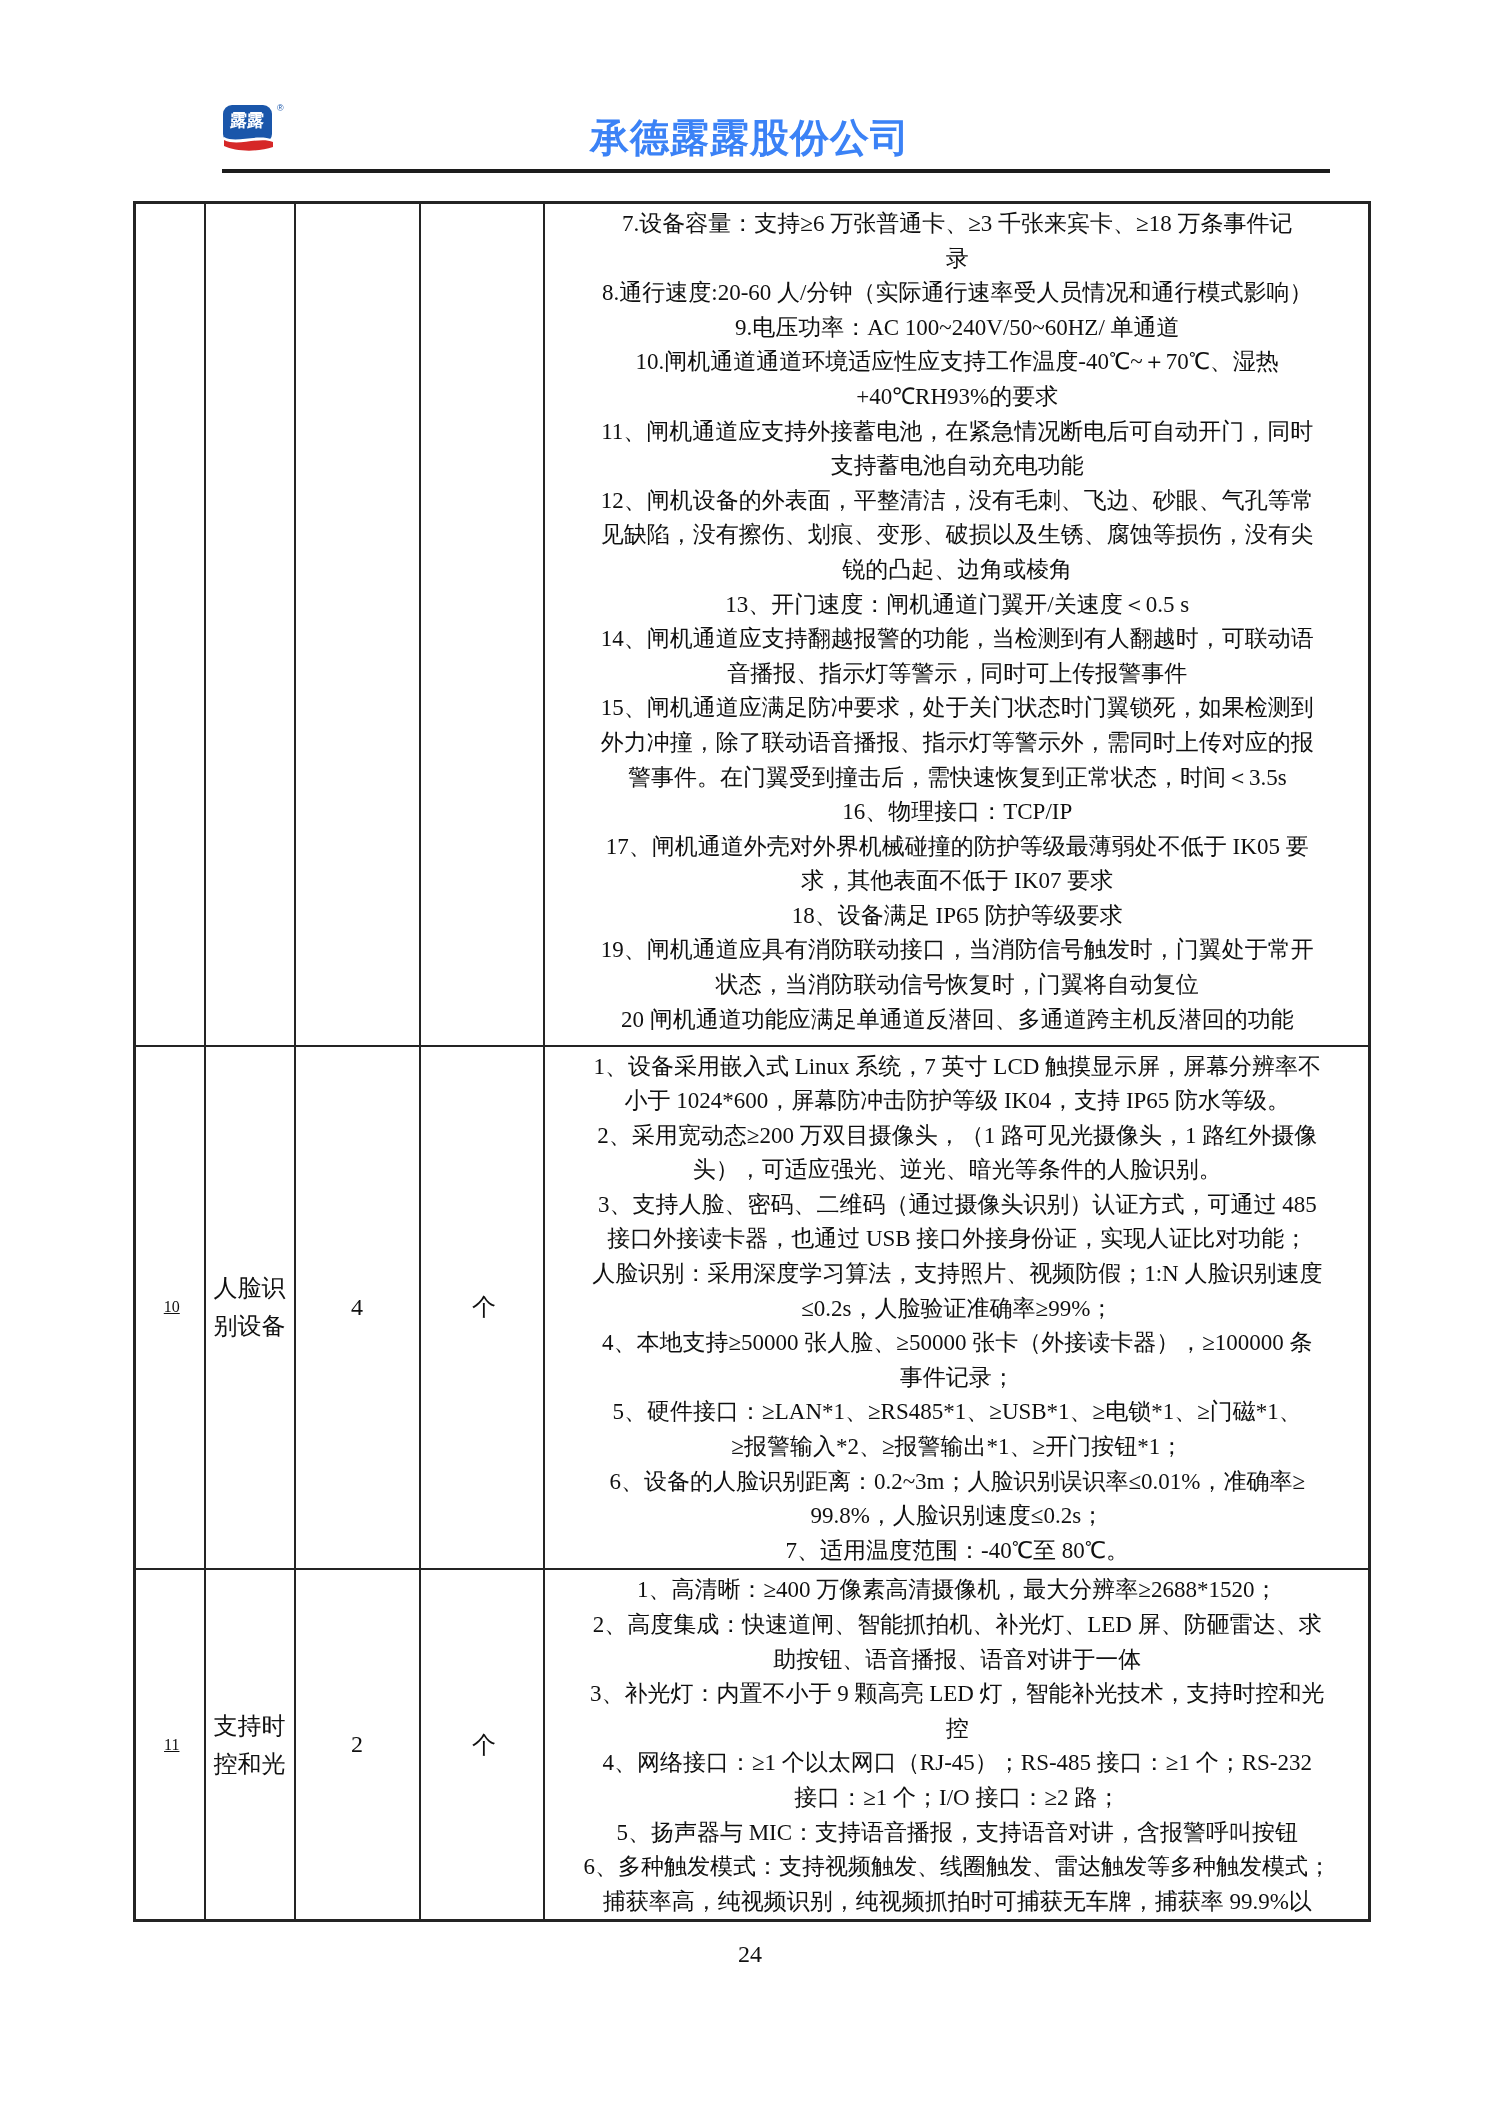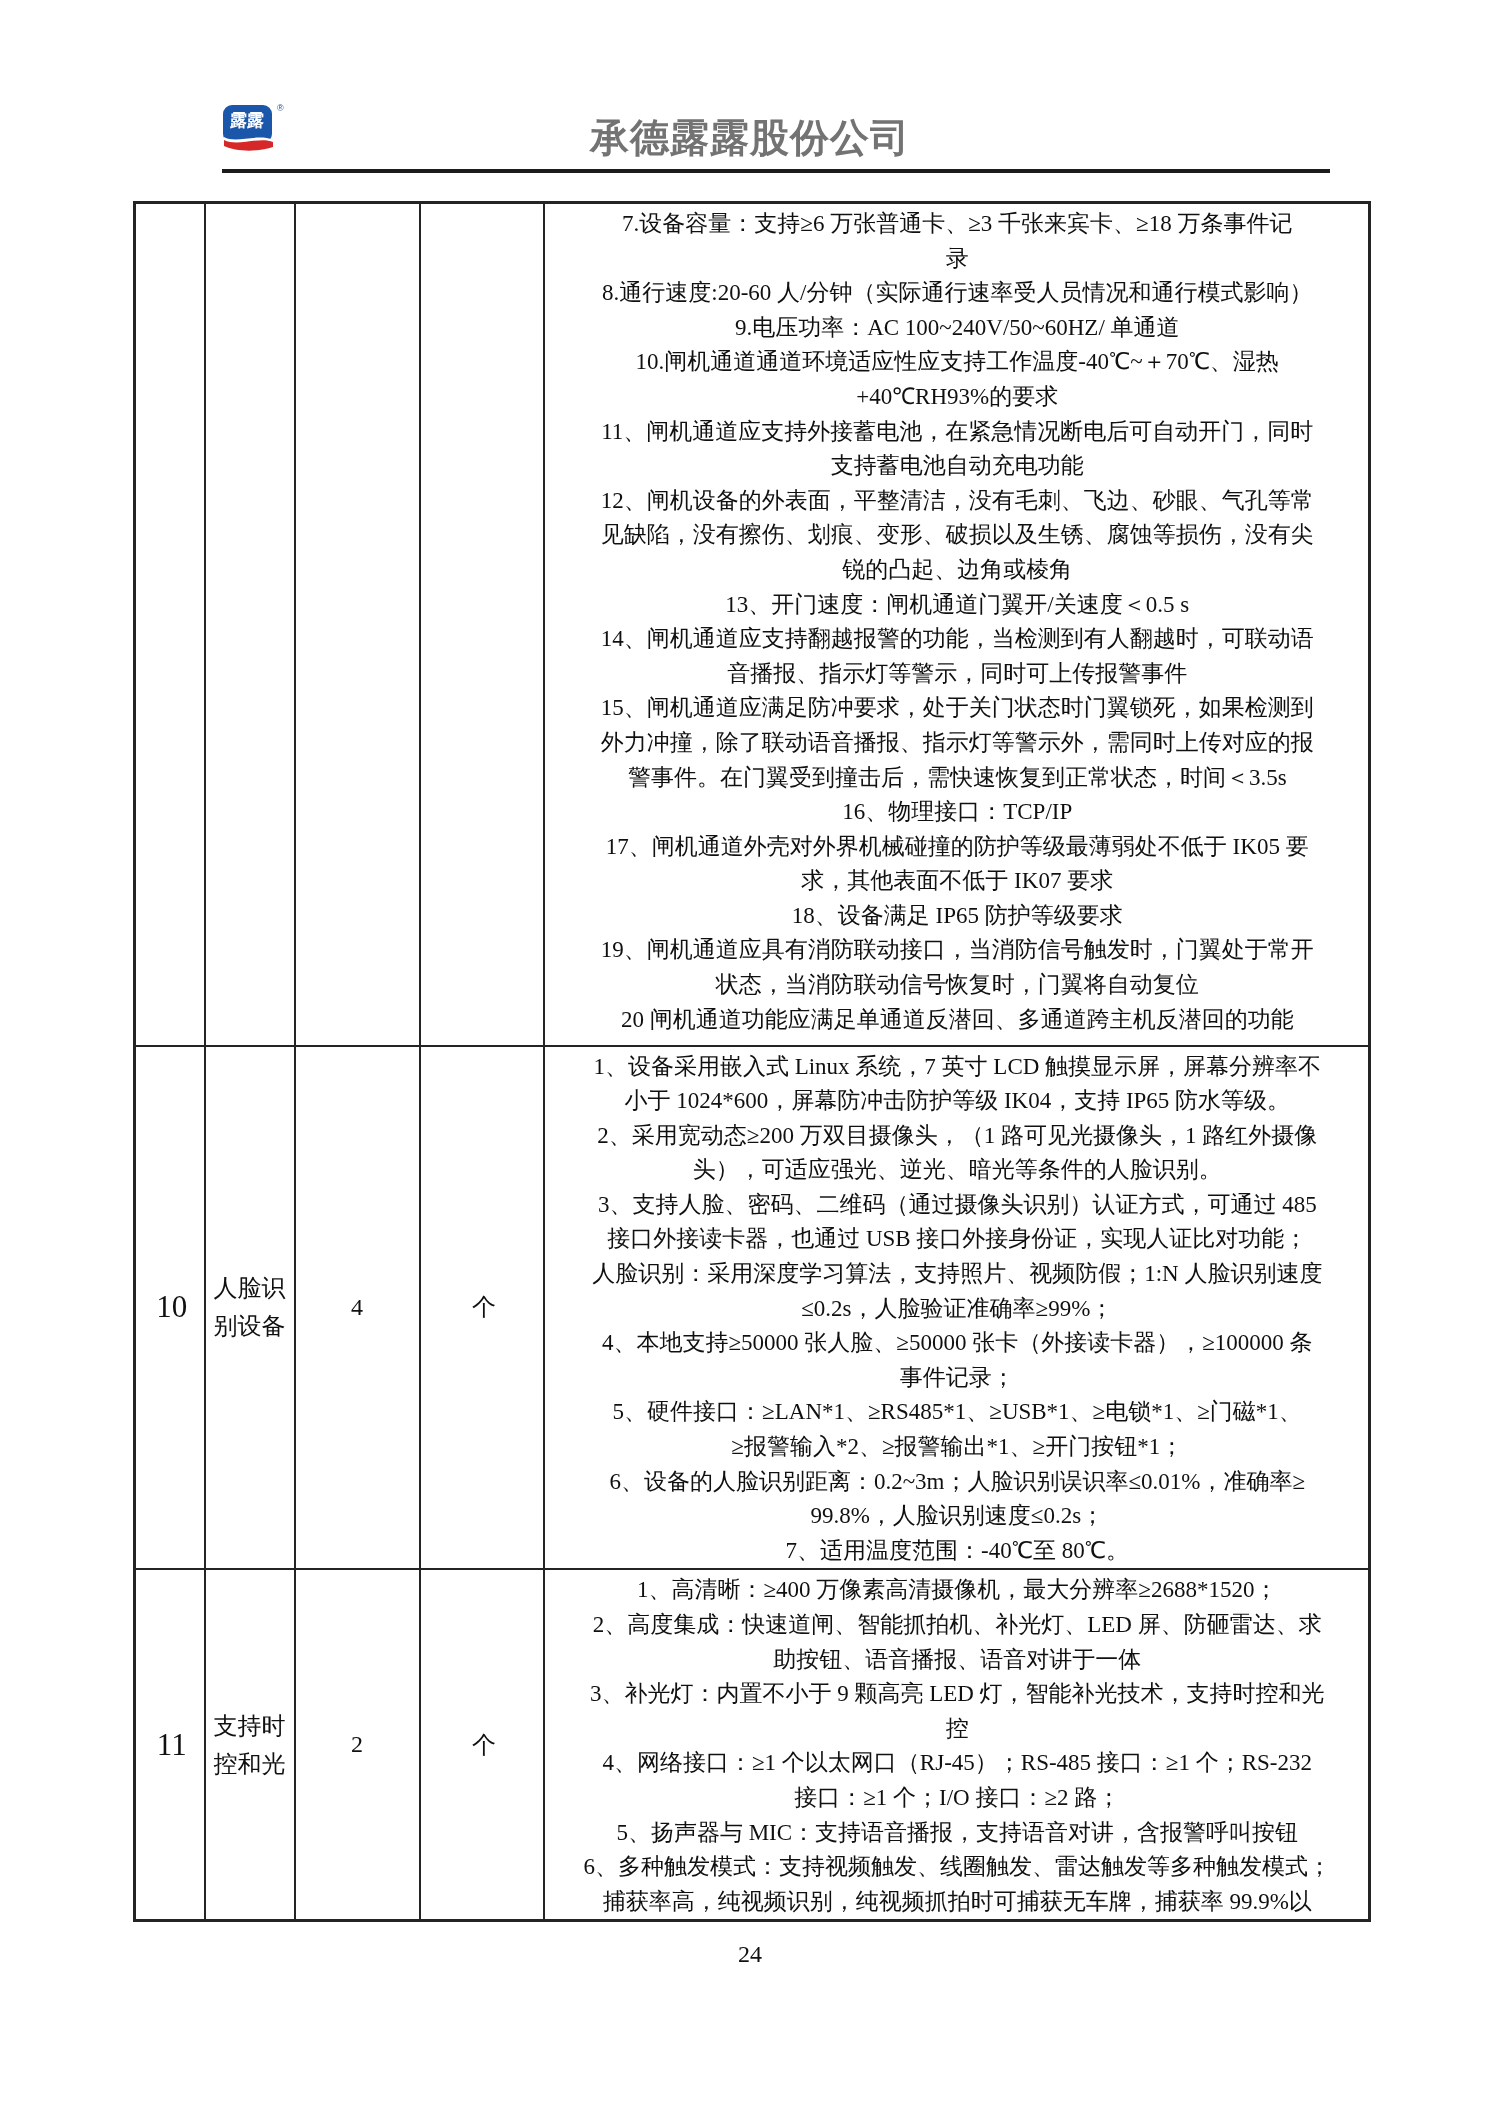--- a/index.html
+++ b/index.html
@@ -2,28 +2,28 @@
 <html><head>
 <meta charset="utf-8">
 <style>
   html,body{margin:0;padding:0;background:#e8e8e8;}
   #page{position:relative;width:1500px;height:2121px;background:#ffffff;margin:0 auto;overflow:hidden;
         font-family:"Liberation Serif",serif;color:#101010;}
   
   .logo{position:absolute;left:222px;top:102px;width:64px;height:50px;}
   .title{position:absolute;left:0;top:111px;width:100%;text-align:center;
          font-family:"Liberation Sans",sans-serif;font-weight:bold;font-size:39px;
-         letter-spacing:1px;color:#737373;}
+         letter-spacing:1px;color:#3b82f6;}
   .rule{position:absolute;left:222px;top:169px;width:1108px;height:4px;background:#1c1c1c;}
   
   table.spec-table{position:absolute;left:133px;top:201px;width:1235px;
         border-collapse:collapse;table-layout:fixed;}
   table.spec-table td{border:2px solid #242424;overflow:hidden;text-align:center;}
   table.spec-table{border:3px solid #242424;}
-  td.c-no{font-size:31px;padding:0 0 0 4px;vertical-align:middle;text-align:left;}
+  td.c-no{font-size:16px;padding:0 0 0 4px;vertical-align:middle;text-align:left;text-decoration:underline;}
   td.c-name{font-size:24px;padding:0 0;vertical-align:middle;text-align:justify;line-height:38px;}
   td.c-qty{font-size:24px;vertical-align:middle;text-align:center;}
   td.c-unit{font-size:24px;padding:0 0 0 5px;vertical-align:middle;text-align:left;}
   td.c-spec{font-size:23px;line-height:34.6px;padding:3px 6px 0 8px;vertical-align:top;
             white-space:pre-line;text-align:left;}
   
   .pagenum{position:absolute;left:0;top:1941px;width:100%;text-align:center;font-size:24px;color:#111;}
 </style>
 </head>
 <body>

